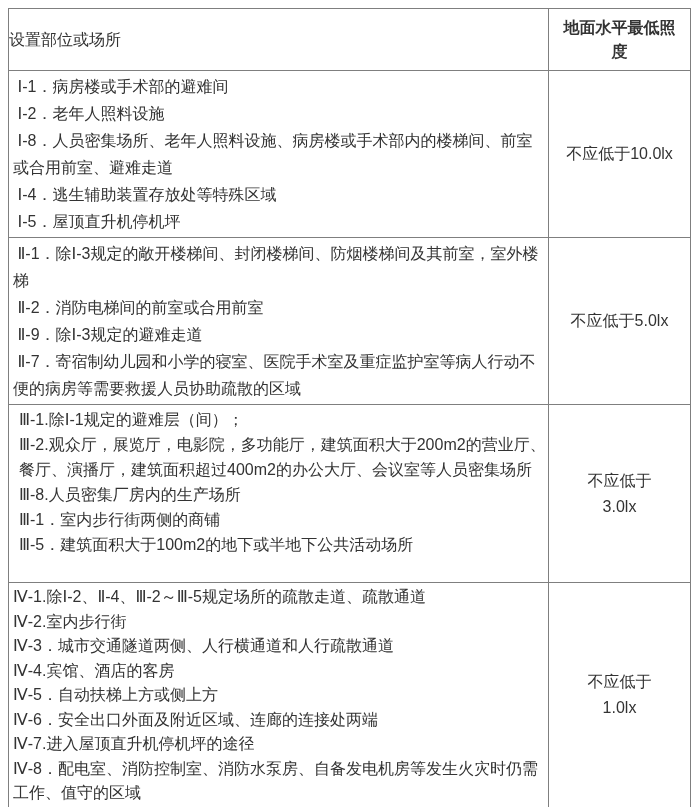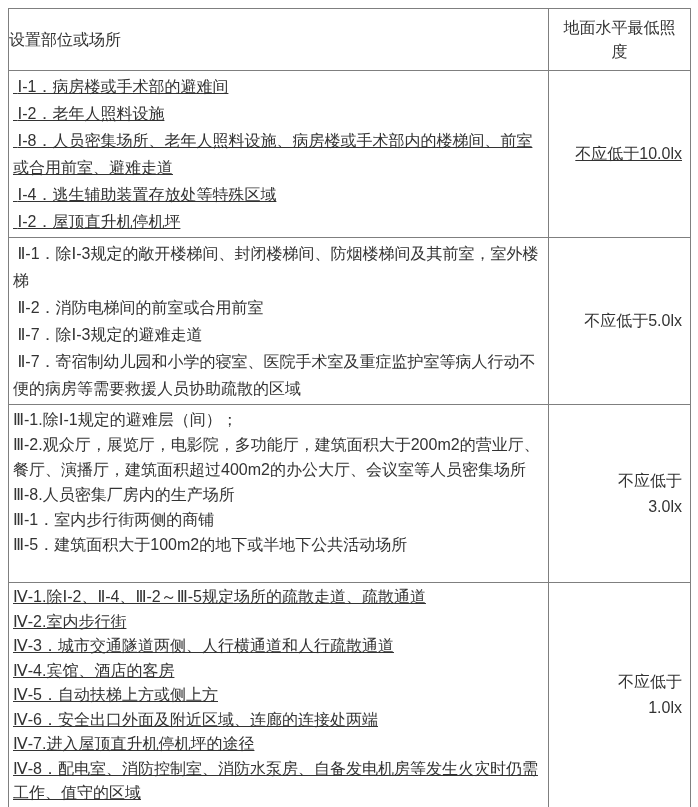--- a/index.html
+++ b/index.html
@@ -37,38 +37,39 @@
     height: 62px;
     text-align: left;
     line-height: 24px;
     margin-top: 44px;
   }
   th.h-val {
     height: 62px;
     text-align: center;
     line-height: 24px;
     padding: 0 10px;
+    font-weight: bold;
   }
   td.loc {
     vertical-align: top;
     padding: 2px 2px 2px 4px;
   }
   td.loc .line {
     white-space: pre-wrap;
     line-height: 27px;
   }
-  tr.row-3 td.loc .line { line-height: 25px; }
-  tr.row-4 td.loc .line { line-height: 24.5px; text-decoration: underline; }
+  tr.row-3 td.loc .line { line-height: 25px; margin-left: 6px; }
+  tr.row-4 td.loc .line { line-height: 24.5px; }
   td.val {
-    text-align: right;
+    text-align: center;
     white-space: pre-line;
     line-height: 26px;
     padding: 0 8px;
   }
-  tr.row-1 td { height: 162px; text-decoration: underline; }
+  tr.row-1 td { height: 162px; }
   tr.row-2 td { height: 160px; }
   tr.row-3 td { height: 178px; }
   tr.row-4 td { height: 222px; }
 </style>
 </head>
 <body>
 
 <div class="page">
   <table class="illum">
     <colgroup>
@@ -81,29 +82,29 @@
         <th class="h-val">地面水平最低照度</th>
       </tr>
     </thead>
     <tbody>
       <tr class="row-1">
         <td class="loc">
           <div class="line"> Ⅰ-1．病房楼或手术部的避难间</div>
           <div class="line"> Ⅰ-2．老年人照料设施</div>
           <div class="line"> Ⅰ-8．人员密集场所、老年人照料设施、病房楼或手术部内的楼梯间、前室或合用前室、避难走道</div>
           <div class="line"> Ⅰ-4．逃生辅助装置存放处等特殊区域</div>
-          <div class="line"> Ⅰ-2．屋顶直升机停机坪</div>
+          <div class="line"> Ⅰ-5．屋顶直升机停机坪</div>
         </td>
         <td class="val">不应低于10.0lx</td>
       </tr>
       <tr class="row-2">
         <td class="loc">
           <div class="line"> Ⅱ-1．除Ⅰ-3规定的敞开楼梯间、封闭楼梯间、防烟楼梯间及其前室，室外楼梯</div>
           <div class="line"> Ⅱ-2．消防电梯间的前室或合用前室</div>
-          <div class="line"> Ⅱ-7．除Ⅰ-3规定的避难走道</div>
+          <div class="line"> Ⅱ-9．除Ⅰ-3规定的避难走道</div>
           <div class="line"> Ⅱ-7．寄宿制幼儿园和小学的寝室、医院手术室及重症监护室等病人行动不便的病房等需要救援人员协助疏散的区域</div>
         </td>
         <td class="val">不应低于5.0lx</td>
       </tr>
       <tr class="row-3">
         <td class="loc">
           <div class="line">Ⅲ-1.除Ⅰ-1规定的避难层（间）；</div>
           <div class="line">Ⅲ-2.观众厅，展览厅，电影院，多功能厅，建筑面积大于200m2的营业厅、餐厅、演播厅，建筑面积超过400m2的办公大厅、会议室等人员密集场所</div>
           <div class="line">Ⅲ-8.人员密集厂房内的生产场所</div>
           <div class="line">Ⅲ-1．室内步行街两侧的商铺</div>

